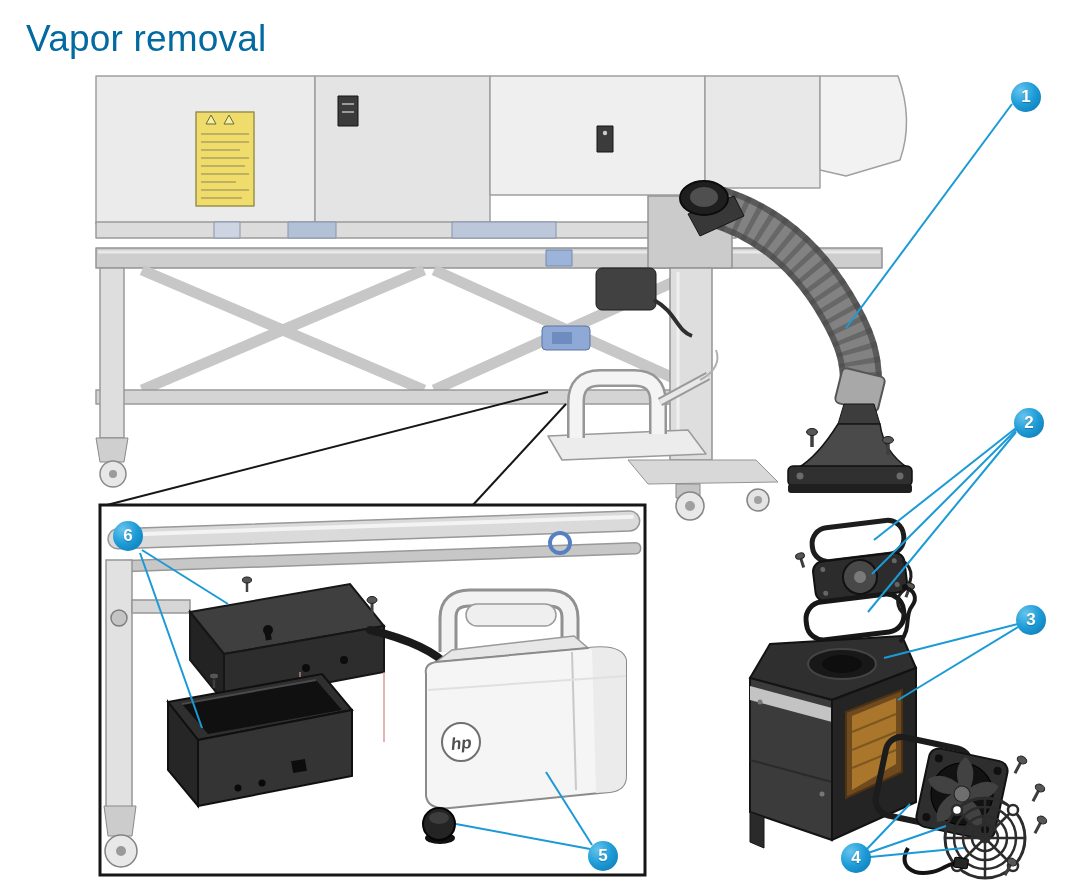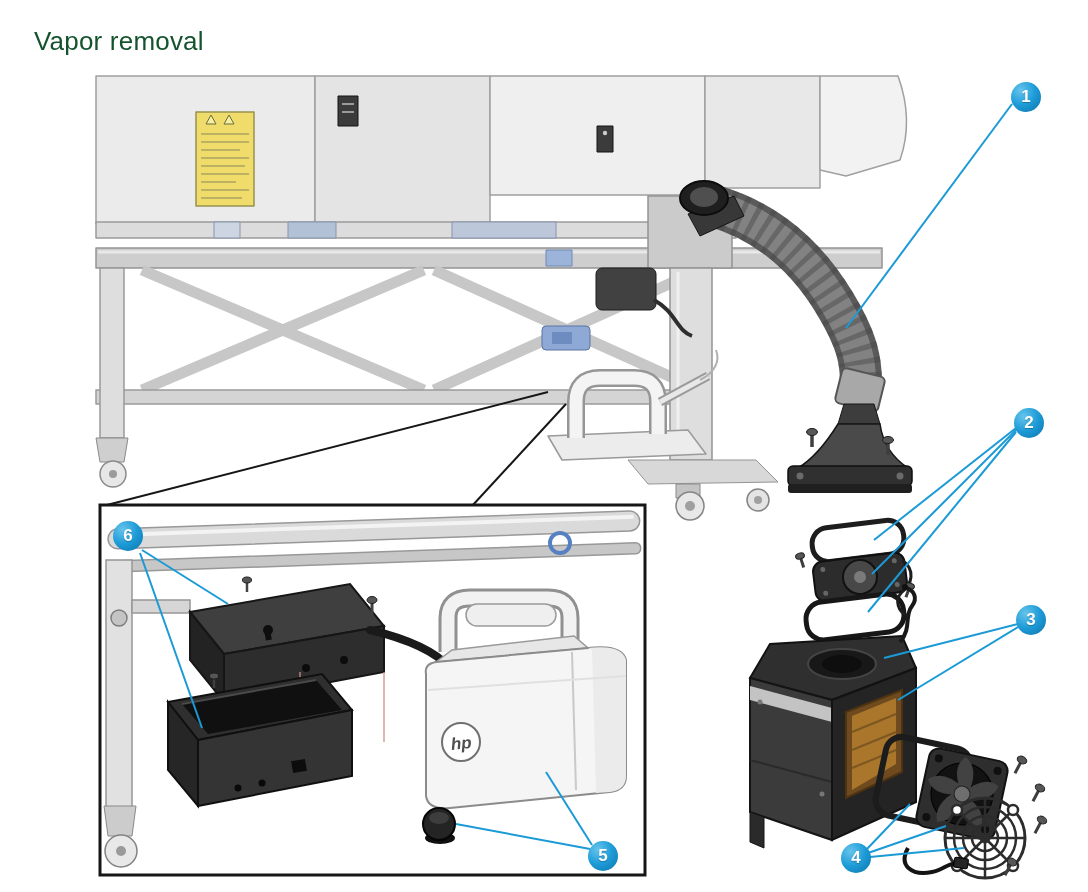--- a/index.html
+++ b/index.html
@@ -1,20 +1,20 @@
 <!DOCTYPE html>
 <html><head>
 <meta charset="utf-8">
 <style>
   * { box-sizing: border-box; }
   body { margin: 0; background: #ffffff; font-family: "Liberation Sans", sans-serif; }
   .page { position: relative; width: 1088px; height: 892px; background: #ffffff; overflow: hidden; }
   .title {
-    position: absolute; left: 18px; top: 10px; margin: 16px;
-    font-size: 26px; font-weight: 500; color: #14532d; letter-spacing: .2px;
+    position: absolute; left: 18px; top: 10px; margin: 8px;
+    font-size: 37px; font-weight: 500; color: #0369a1; letter-spacing: .2px;
     font-family: "Liberation Sans", sans-serif;
   }
   .diagram-svg { position: absolute; left: 0; top: 0; }
   .callout {
     position: absolute; width: 30px; height: 30px; border-radius: 50%;
     display: flex; align-items: center; justify-content: center;
     color: #fff; font-size: 17px; font-weight: 700;
     background: radial-gradient(circle at 32% 28%, #66c4ec 0%, #1e9cd8 48%, #0c74ac 100%);
     text-shadow: 0 1px 1px rgba(0,0,0,.25);
   }

